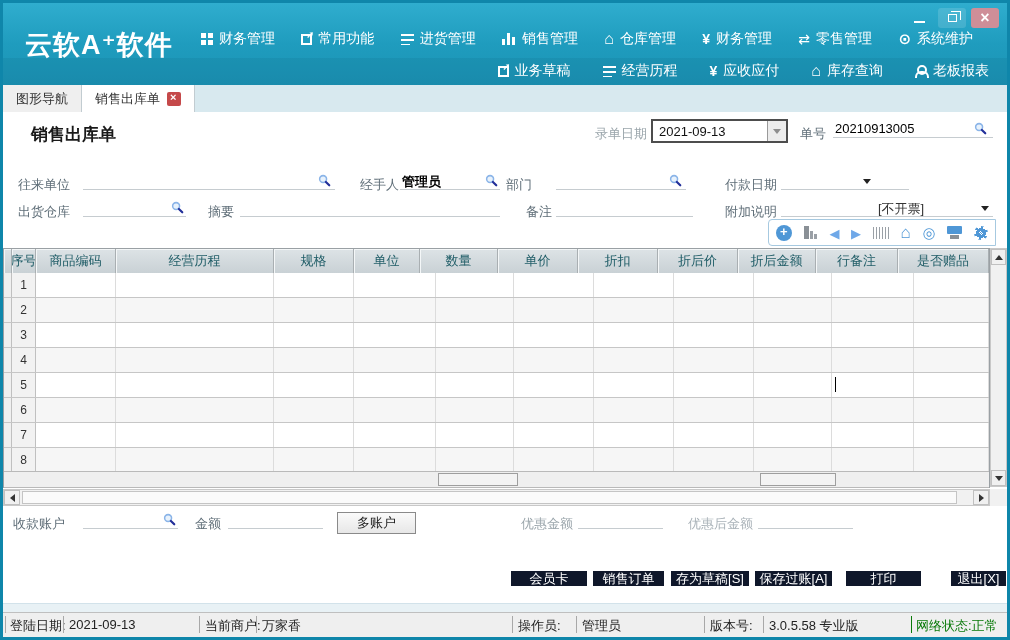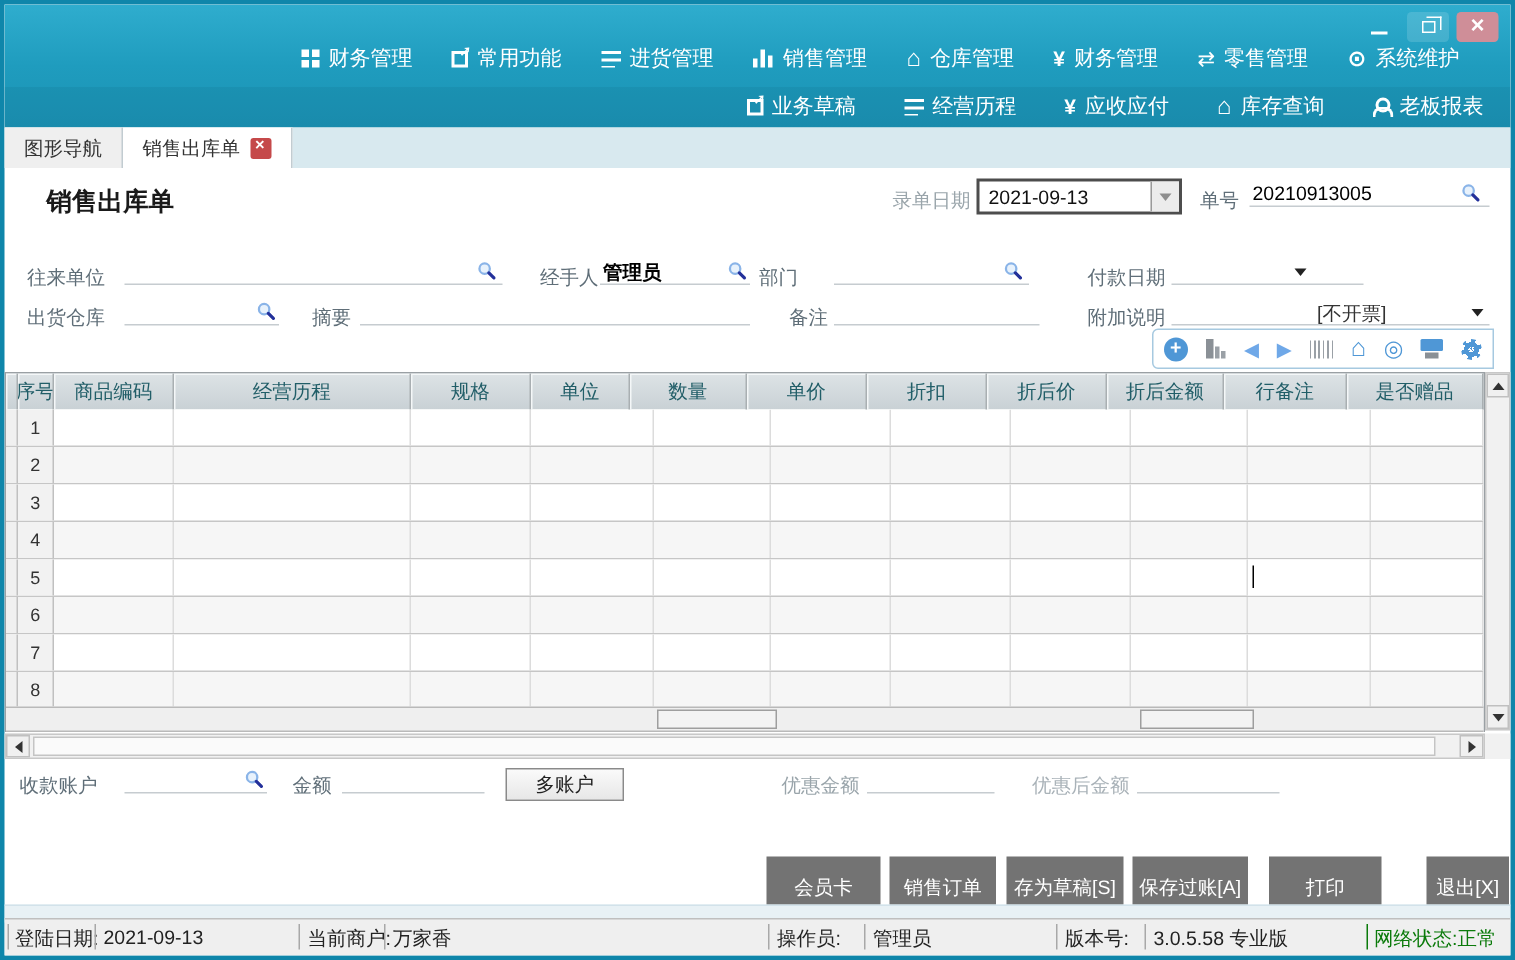--- a/index.html
+++ b/index.html
@@ -170,21 +170,21 @@
 
   
   .btn-gray{
     position:absolute; left:334px; top:509px; width:79px; height:22px;
     background:linear-gradient(#fafafa,#e7e7e7); border:1px solid #8a8a8a;
     font-size:13px; color:#222; text-align:center; line-height:20px; cursor:pointer;
   }
 
   
   .action-btn{
-    position:absolute; top:568px; height:41px; background:#737373; color:#fff;
+    position:absolute; top:568px; height:15px; background:#0f172a; color:#fff;
     font-size:13px; border:none; display:flex; align-items:center; justify-content:center;
     cursor:pointer; white-space:nowrap;
   }
 
   .bottom-strip{ position:absolute; left:0; right:0; top:600px; height:12px; background:#e8f1f5; border-top:1px solid #d2e2ea; }
 
   
   .statusbar{
     position:absolute; left:0; right:0; bottom:0; height:25px;
     background:#efefef; border-top:1px solid #bfbfbf; font-size:13px; color:#222;
@@ -193,20 +193,21 @@
   .sb-sep{ position:absolute; top:3px; width:1px; height:17px; background:#a8a8a8; }
   .sb-net{ color:#0a7a0a; }
   .sb-sep.green{ background:#0a7a0a; }
 </style>
 </head>
 <body>
 
 <div class="window">
 
   <div class="app-header">
+    <div class="logo">云软A⁺软件</div>
 
     <div class="win-controls">
       <span class="wc">
           <i class="glyph-min"></i>
         </span>
       <span class="wc wc-restore">
           <i class="glyph-restore"></i>
         </span>
       <span class="wc wc-close glyph-close"></span>
     </div>

